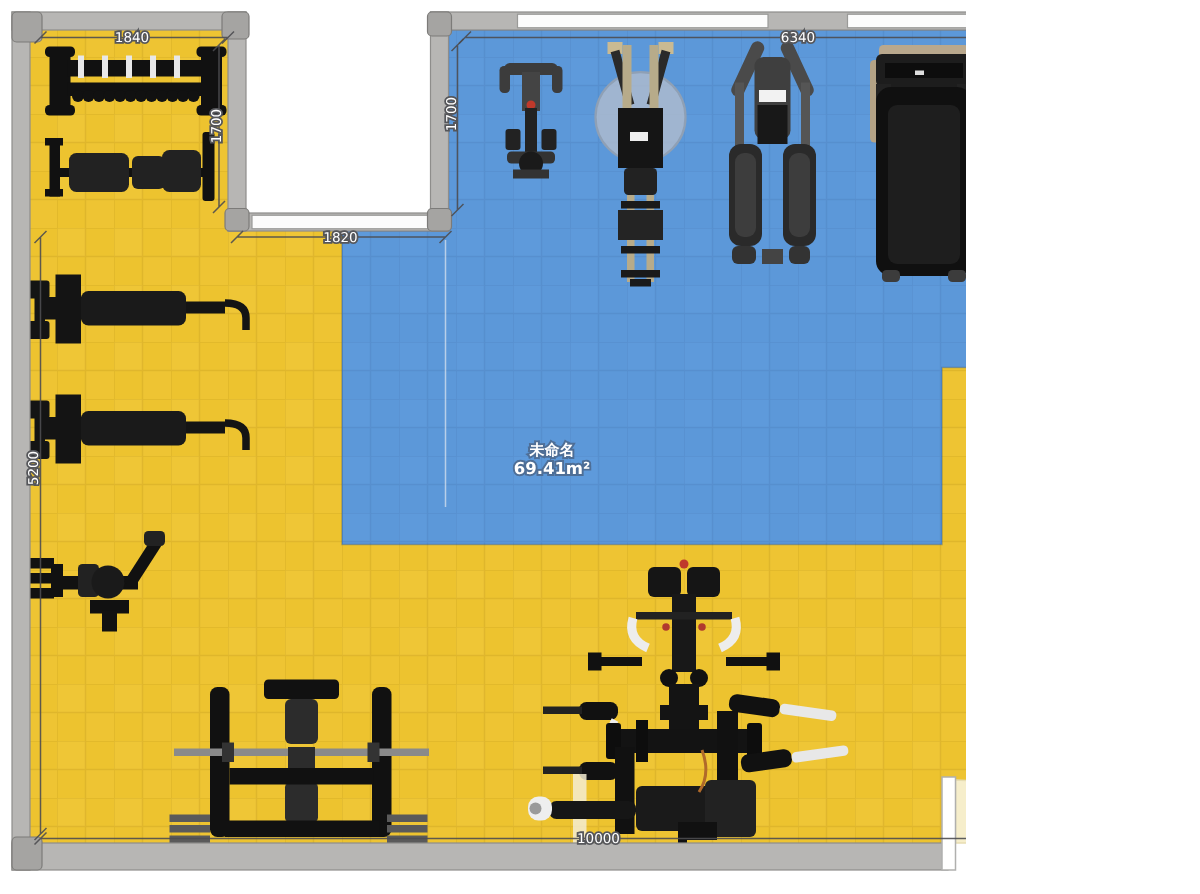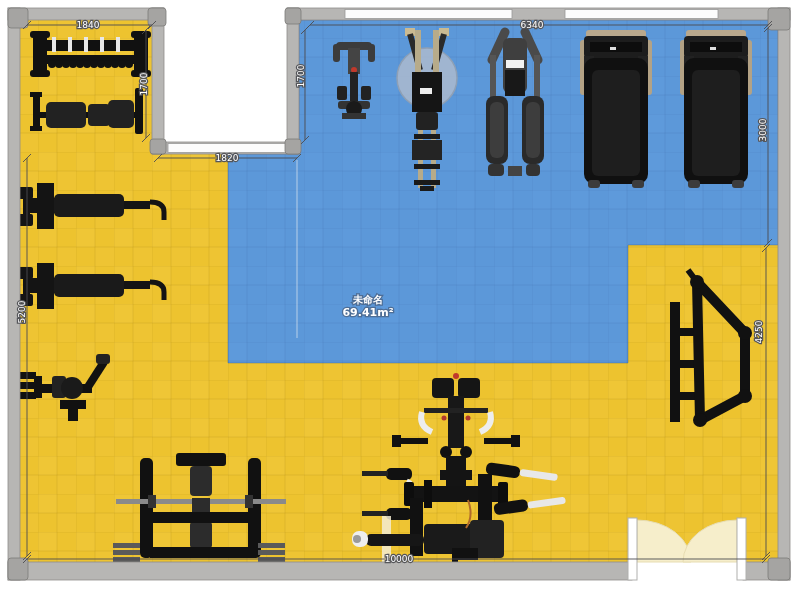--- a/index.html
+++ b/index.html
@@ -1,16 +1,16 @@
 <!DOCTYPE html>
 <html><head>
 <meta charset="utf-8">
 <style>
   html,body{margin:0;padding:0;background:#ffffff;}
-  .stage{position:relative;width:800px;height:596px;background:#ffffff;overflow:hidden;
+  .stage{position:relative;width:644px;height:596px;background:#ffffff;overflow:hidden;
          font-family:"DejaVu Sans",sans-serif;}
   svg{display:block}
   text{font-family:"DejaVu Sans",sans-serif;}
   .dimtxt{font-size:9px;fill:#ffffff;stroke:#55565a;stroke-width:2.4px;paint-order:stroke;
           text-anchor:middle;letter-spacing:0px;}
   .areatxt{fill:#ffffff;stroke:#4e6e96;stroke-width:2.6px;paint-order:stroke;text-anchor:middle;font-weight:bold;}
   .dimline{stroke:#4c4c50;stroke-width:1;fill:none;opacity:.9}
 </style>
 </head>
 <body>

